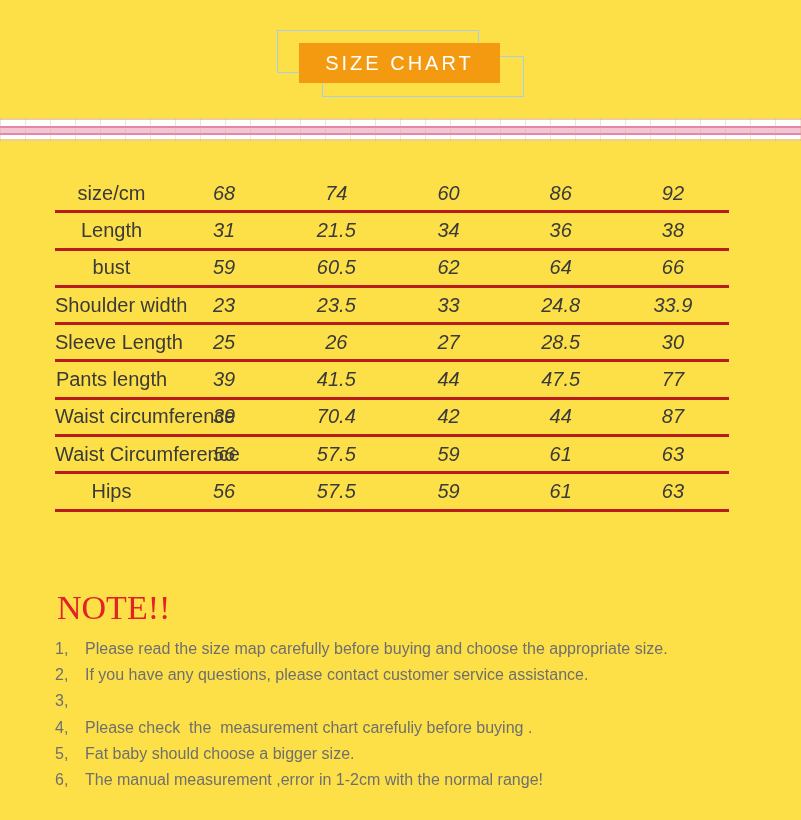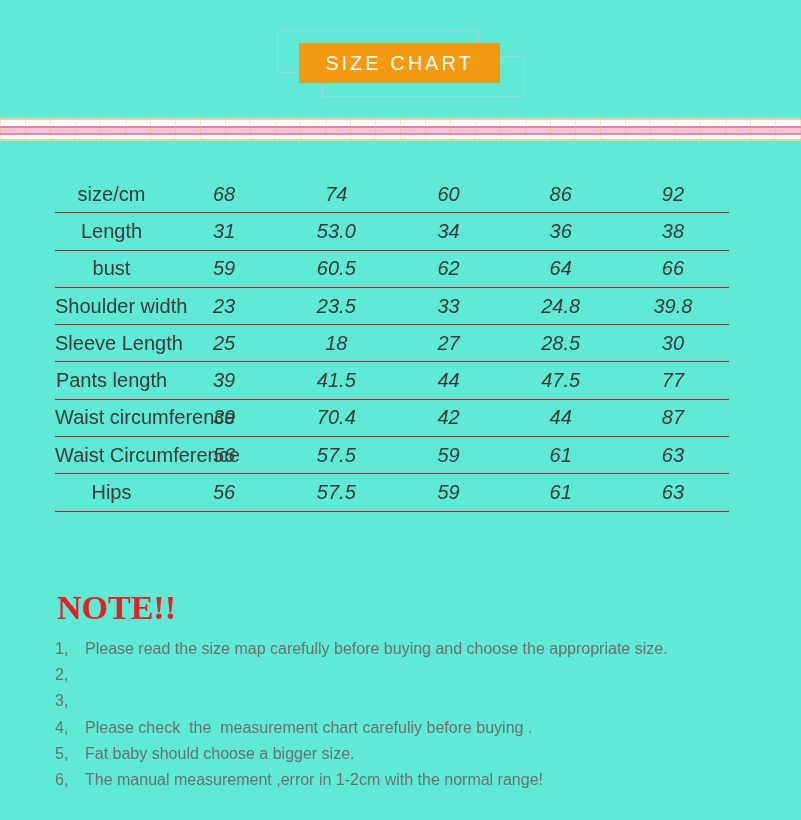--- a/index.html
+++ b/index.html
@@ -1,17 +1,17 @@
 <!DOCTYPE html>
 <html><head>
 <meta charset="utf-8">
 <style>
   html,body { margin:0; padding:0; background:#ffffff; }
   .canvas {
-    position:relative; width:801px; height:820px; background:#5eead4;
+    position:relative; width:801px; height:820px; background:#fde047;
     font-family:"Liberation Sans","DejaVu Sans",sans-serif; overflow:hidden;
   }
 
   
   .blue-rect { position:absolute; border:1px solid #a5cfea; background:transparent; }
   .blue-back  { left:277px; top:30px; width:200px; height:41px; }
   .blue-front { left:322px; top:56px; width:200px; height:39px; }
   .banner {
     position:absolute; left:299px; top:43px; width:201px; height:40px;
     background:#f39a11; z-index:2; text-align:center;
@@ -35,33 +35,33 @@
         #f2c4d4 10px, #f2c4d4 15px,
         #e287a8 15px, #e287a8 17px,
         #ffffff 17px, #ffffff 21px,
         #f0cf97 21px, #f0cf97 23px);
   }
 
   
   .size-table { position:absolute; left:55px; top:176px; width:674px; color:#3a3a3a; }
   .t-row {
     display:flex; align-items:center; height:37.3px;
-    border-bottom:1px solid #b91c1c; box-sizing:border-box;
+    border-bottom:3px solid #b91c1c; box-sizing:border-box;
   }
   .t-label {
     width:113px; flex:0 0 113px; text-align:center; font-size:20px;
     white-space:nowrap;
   }
   .t-cell { flex:1 1 0; text-align:center; font-size:20px;font-style:italic; }
 
   
   .note-heading {
     position:absolute; left:57px; top:590px;
     font-family:"Liberation Serif","DejaVu Serif",serif;
-    font-size:34px; line-height:36px; color:#e32228; font-weight:700;
+    font-size:34px; line-height:36px; color:#e32228; font-weight:400;
   }
   .notes-list { position:absolute; left:55px; top:636px; width:700px; color:#6f6f6f; }
   .note-line { display:flex; align-items:center; height:26.2px; font-size:16px; white-space:pre; }
   .note-num { flex:0 0 30px; width:30px; }
   .note-text { flex:1 1 auto; }
 </style>
 </head>
 <body>
 
 <div class="canvas">
@@ -79,45 +79,45 @@
         <div class="t-label">size/cm</div>
         <div class="t-cell">68</div>
         <div class="t-cell">74</div>
         <div class="t-cell">60</div>
         <div class="t-cell">86</div>
         <div class="t-cell">92</div>
       </div>
       <div class="t-row">
         <div class="t-label">Length</div>
         <div class="t-cell">31</div>
-        <div class="t-cell">53.0</div>
+        <div class="t-cell">21.5</div>
         <div class="t-cell">34</div>
         <div class="t-cell">36</div>
         <div class="t-cell">38</div>
       </div>
       <div class="t-row">
         <div class="t-label">bust</div>
         <div class="t-cell">59</div>
         <div class="t-cell">60.5</div>
         <div class="t-cell">62</div>
         <div class="t-cell">64</div>
         <div class="t-cell">66</div>
       </div>
       <div class="t-row">
         <div class="t-label">Shoulder width</div>
         <div class="t-cell">23</div>
         <div class="t-cell">23.5</div>
         <div class="t-cell">33</div>
         <div class="t-cell">24.8</div>
-        <div class="t-cell">39.8</div>
+        <div class="t-cell">33.9</div>
       </div>
       <div class="t-row">
         <div class="t-label">Sleeve Length</div>
         <div class="t-cell">25</div>
-        <div class="t-cell">18</div>
+        <div class="t-cell">26</div>
         <div class="t-cell">27</div>
         <div class="t-cell">28.5</div>
         <div class="t-cell">30</div>
       </div>
       <div class="t-row">
         <div class="t-label">Pants length</div>
         <div class="t-cell">39</div>
         <div class="t-cell">41.5</div>
         <div class="t-cell">44</div>
         <div class="t-cell">47.5</div>
@@ -145,20 +145,20 @@
         <div class="t-cell">57.5</div>
         <div class="t-cell">59</div>
         <div class="t-cell">61</div>
         <div class="t-cell">63</div>
       </div>
     </div>
 
   <div class="note-heading">NOTE!!</div>
   <div class="notes-list">
       <div class="note-line"><span class="note-num">1,</span><span class="note-text">Please read the size map carefully before buying and choose the appropriate size.</span></div>
-      <div class="note-line"><span class="note-num">2,</span></div>
+      <div class="note-line"><span class="note-num">2,</span><span class="note-text">If you have any questions, please contact customer service assistance.</span></div>
       <div class="note-line"><span class="note-num">3,</span></div>
       <div class="note-line"><span class="note-num">4,</span><span class="note-text">Please check  the  measurement chart carefuliy before buying .</span></div>
       <div class="note-line"><span class="note-num">5,</span><span class="note-text">Fat baby should choose a bigger size.</span></div>
       <div class="note-line"><span class="note-num">6,</span><span class="note-text">The manual measurement ,error in 1-2cm with the normal range!</span></div>
     </div>
 
 </div>
 
 </body></html>

